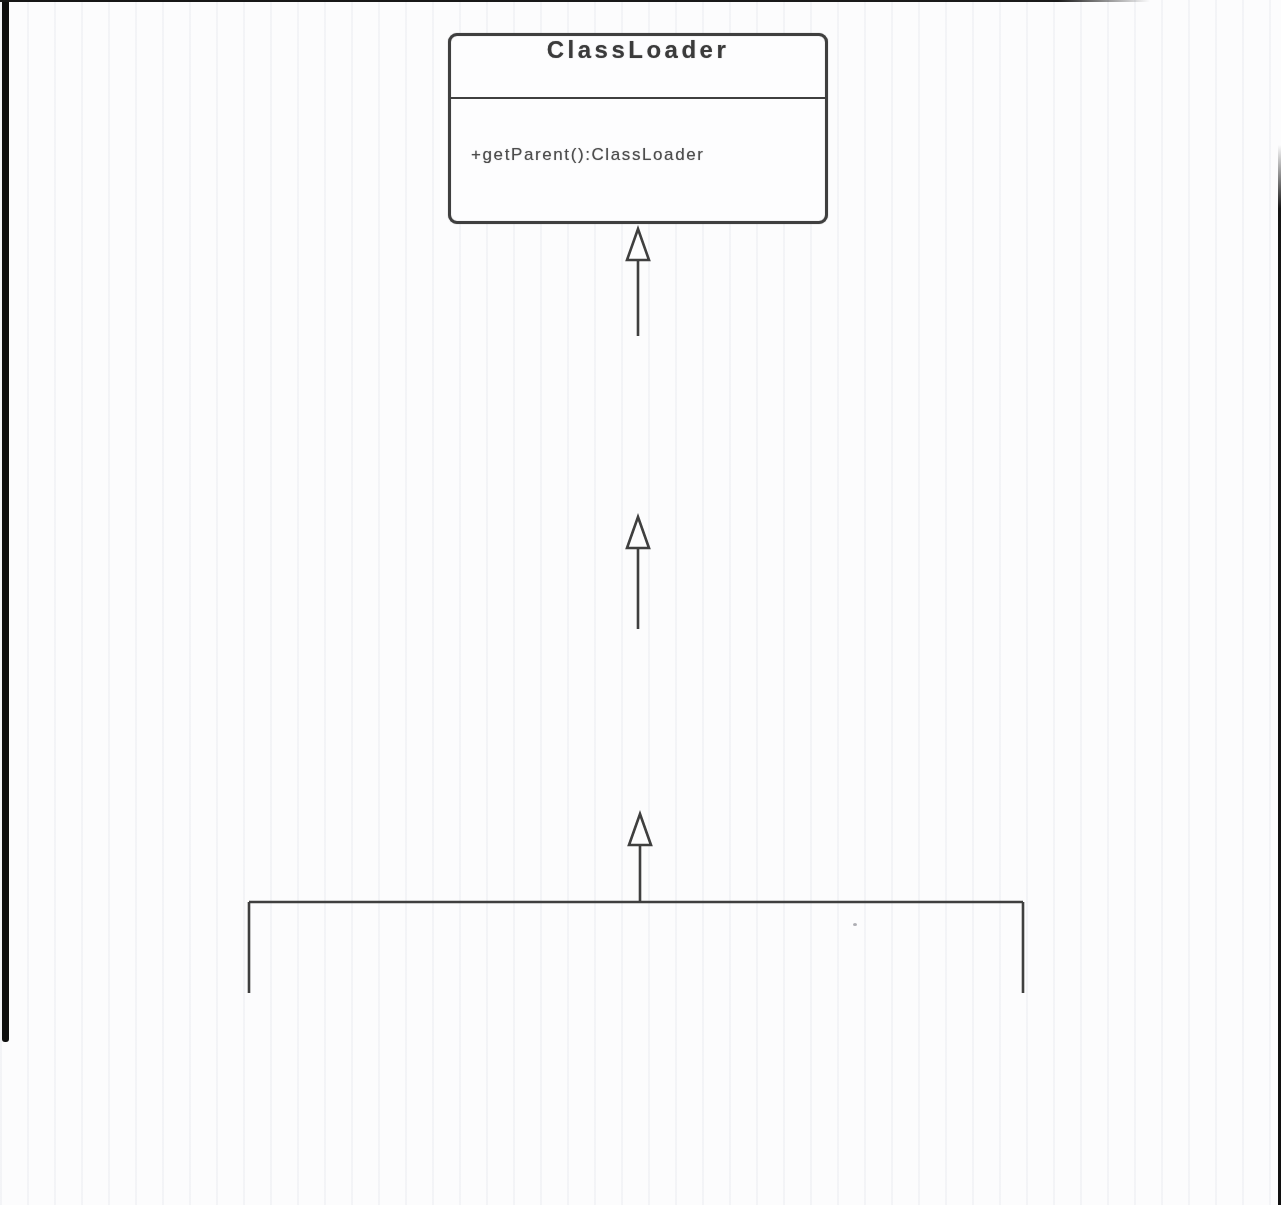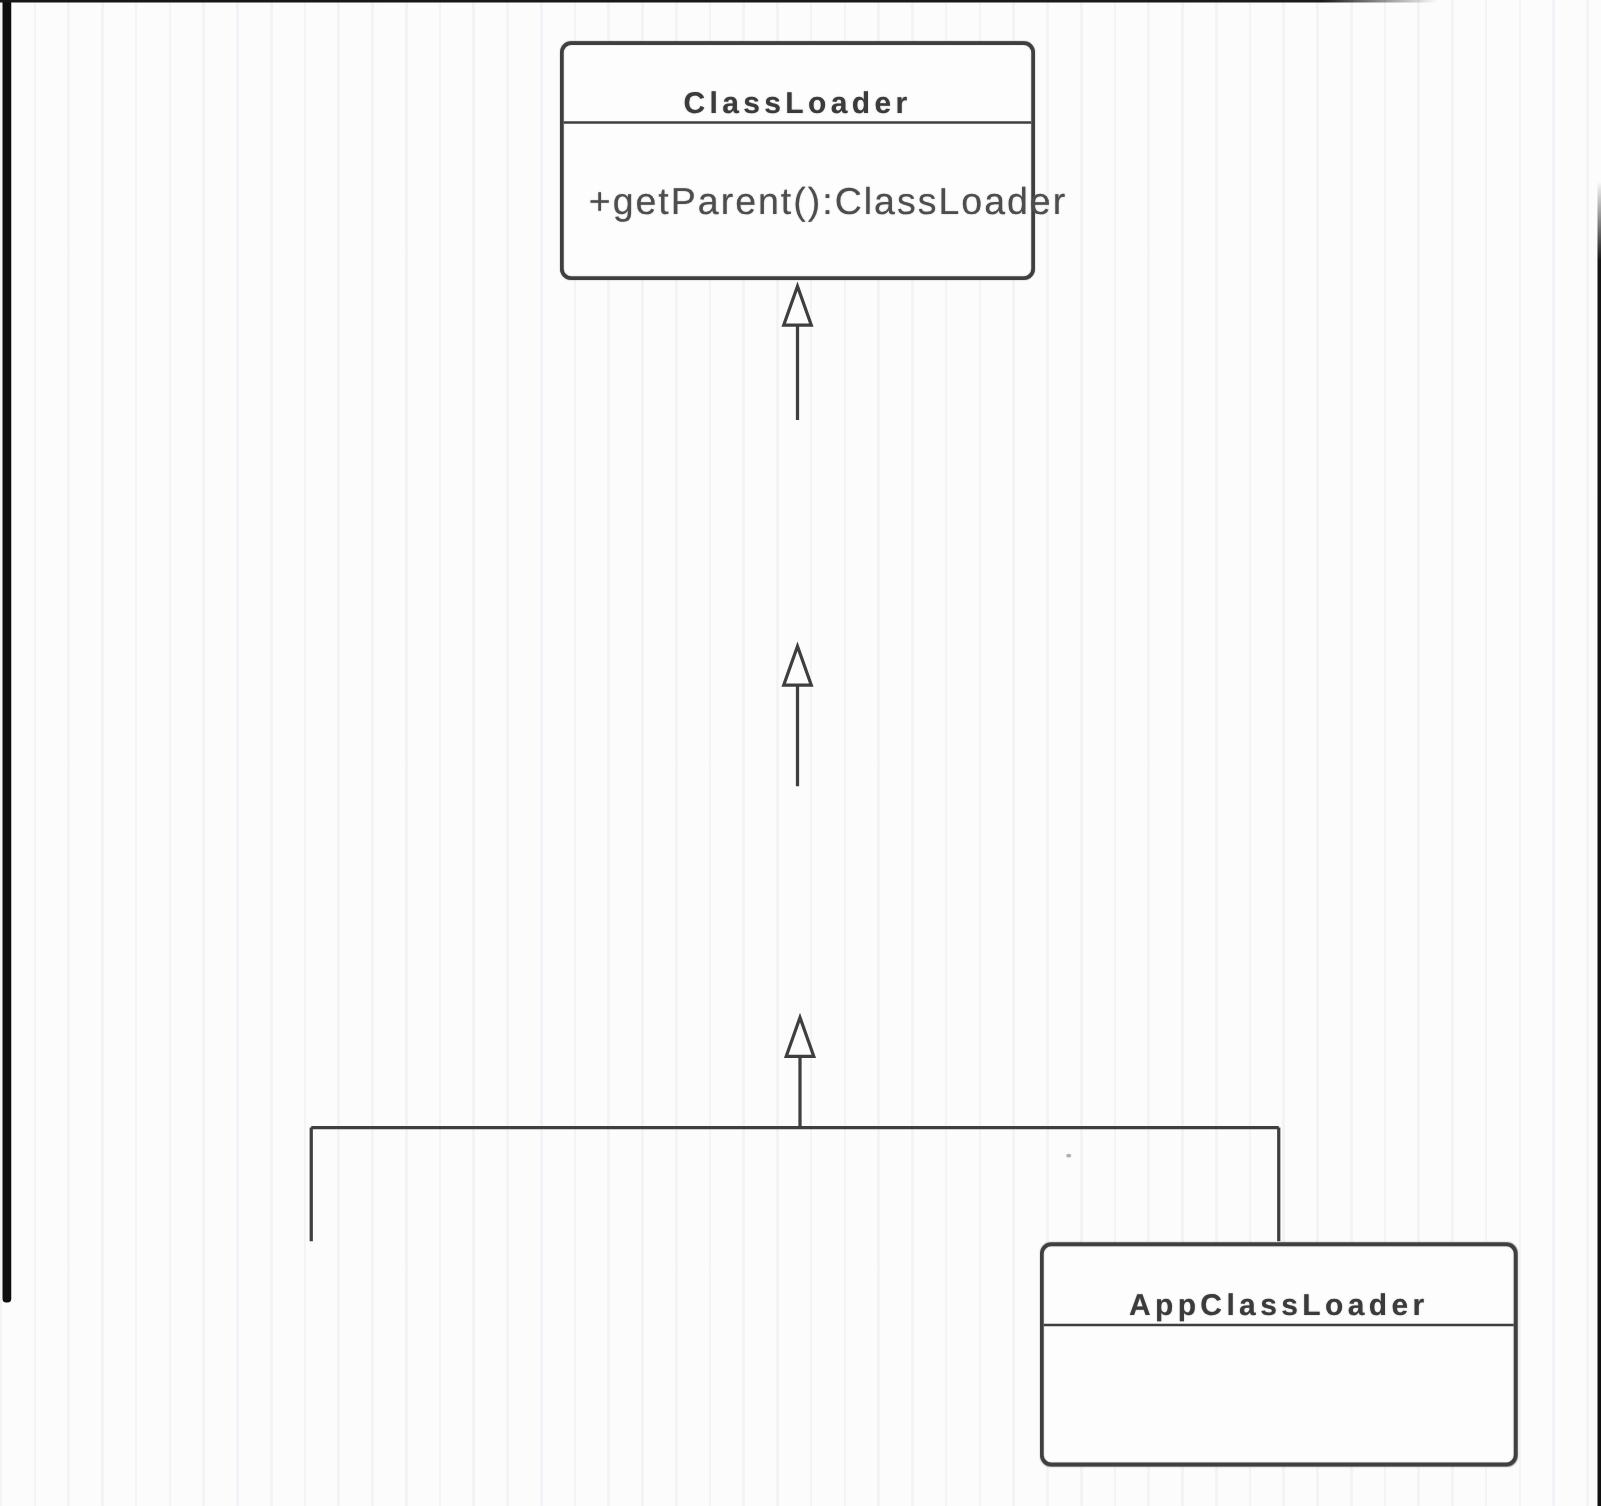--- a/index.html
+++ b/index.html
@@ -32,33 +32,33 @@
   }
   
   .uml-box{
     position:absolute;
     border:3px solid #3f3f3f;
     border-radius:9px;
     background:#fdfdfe;
     box-shadow:0 0 1px rgba(40,40,40,.6), inset 0 0 1px rgba(40,40,40,.45);
   }
   .uml-box .hdr{
-    display:flex;align-items:flex-end;justify-content:center;
+    display:flex;align-items:flex-start;justify-content:center;
     border-bottom:2.5px solid #3f3f3f;
     height:var(--hdr-h);
   }
   .uml-title{
     font-weight:700;font-size:24px;letter-spacing:3.5px;color:#3b3b3b;
     text-shadow:0 0 1px rgba(70,70,70,.55);
     white-space:nowrap;
   }
   .uml-body{position:relative;}
   .uml-member{
     position:absolute;left:20px;top:46px;
-    font-size:30px;letter-spacing:1.6px;color:#4d4d4d;
+    font-size:17px;letter-spacing:1.6px;color:#4d4d4d;
     text-shadow:0 0 1px rgba(90,90,90,.6);
     white-space:nowrap;
   }
   .connectors{position:absolute;left:0;top:0;}
 </style>
 </head>
 <body>
 
 <div class="page">
 
@@ -87,20 +87,14 @@
       <span class="uml-title">ClassLoader</span>
     </div>
     <div class="uml-body">
       <span class="uml-member">+getParent():ClassLoader</span>
     </div>
   </div>
 
 
 
 
-  <div class="uml-box" style="left:832px;top:994px;width:376px;height:173px;--hdr-h:62px;">
-    <div class="hdr">
-      <span class="uml-title">AppClassLoader</span>
-    </div>
-    <div class="uml-body"></div>
-  </div>
 
 </div>
 
 </body></html>

